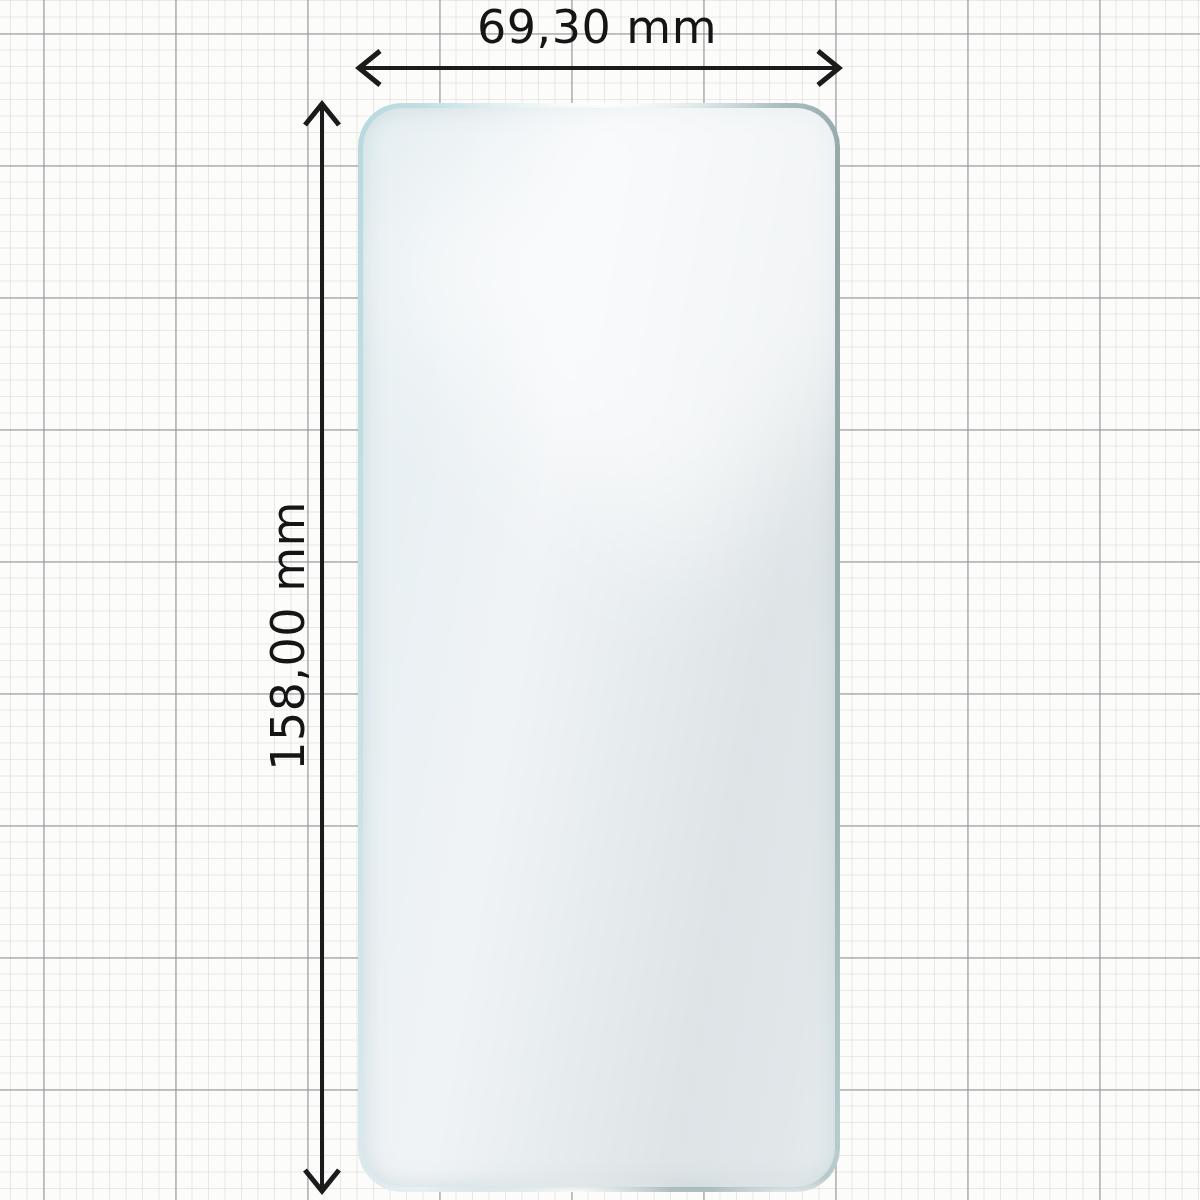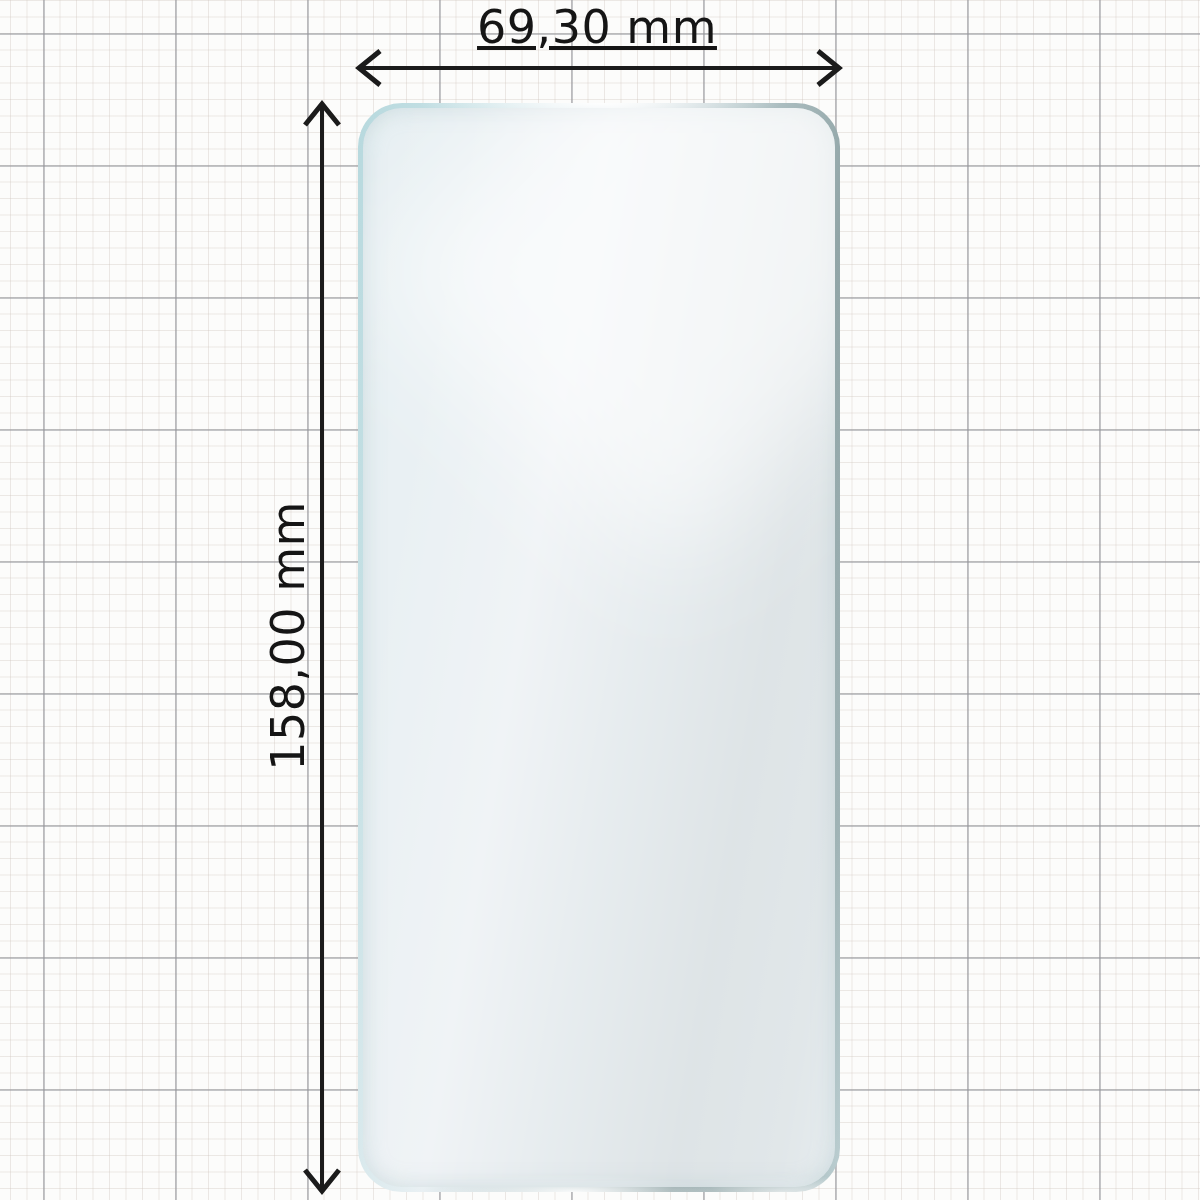--- a/index.html
+++ b/index.html
@@ -77,21 +77,20 @@
     color: #151515;
     font-size: 46px;
     font-weight: 500;
     letter-spacing: 0.5px;
     white-space: nowrap;
   }
   .dim-label.width {
     left: 597px;
     top: 0px;
     transform: translateX(-50%);
-    text-decoration: underline;
   }
   .dim-label.height {
     left: 288px;
     top: 636px;
     transform: translate(-50%, -50%) rotate(-90deg);
   }
 </style>
 </head>
 <body>
 

